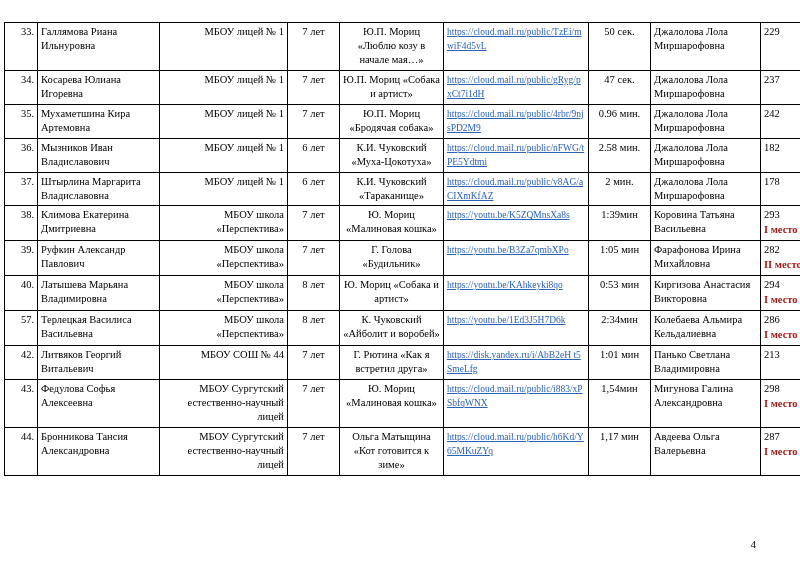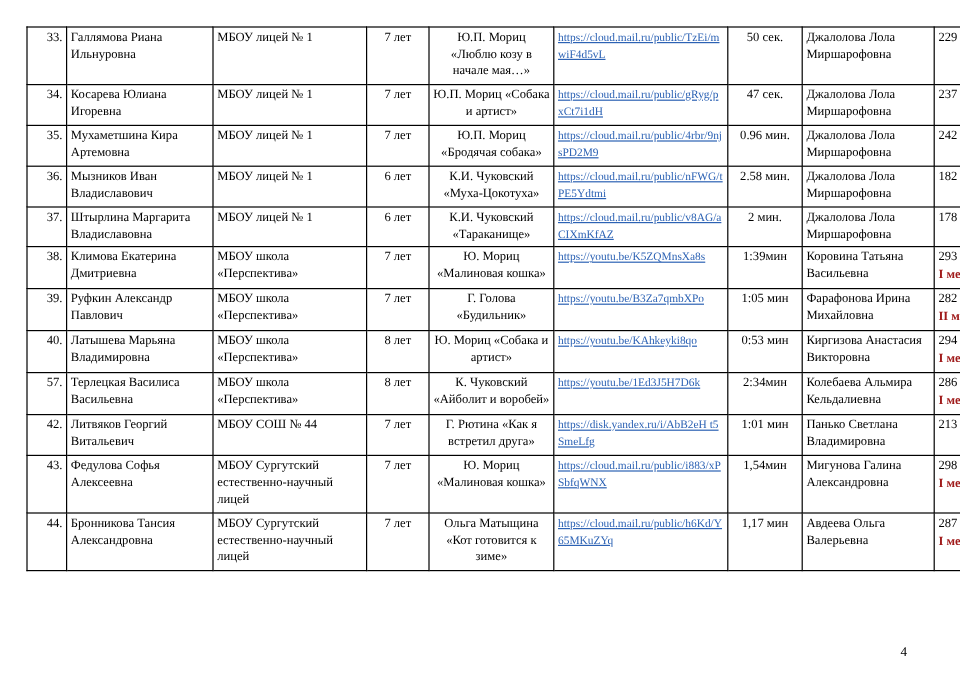--- a/index.html
+++ b/index.html
@@ -12,21 +12,21 @@
     height: 566px;
     font-family: "Liberation Serif", "DejaVu Serif", serif;
     color: #000000;
     overflow: hidden;
   }
   .page {
     position: relative;
     width: 800px;
     height: 566px;
     box-sizing: border-box;
-    padding: 22px 22px 0 22px;
+    padding: 22px 22px 0 4px;
   }
   table.roster {
     border-collapse: collapse;
     table-layout: fixed;
     width: 756px;
     margin: 0;
   }
   table.roster td {
     border: 1px solid #000000;
     vertical-align: top;
@@ -48,21 +48,21 @@
   .cell-num {
     text-align: right;
     padding-right: 7px;
     white-space: nowrap;
   }
   .cell-name {
     text-align: left;
     padding-left: 5px;
   }
   .cell-school {
-    text-align: left;
+    text-align: right;
   }
   .cell-age {
     text-align: center;
   }
   .cell-work {
     text-align: center;
     margin-top: 48px;
   }
   .cell-link {
     text-align: left;

